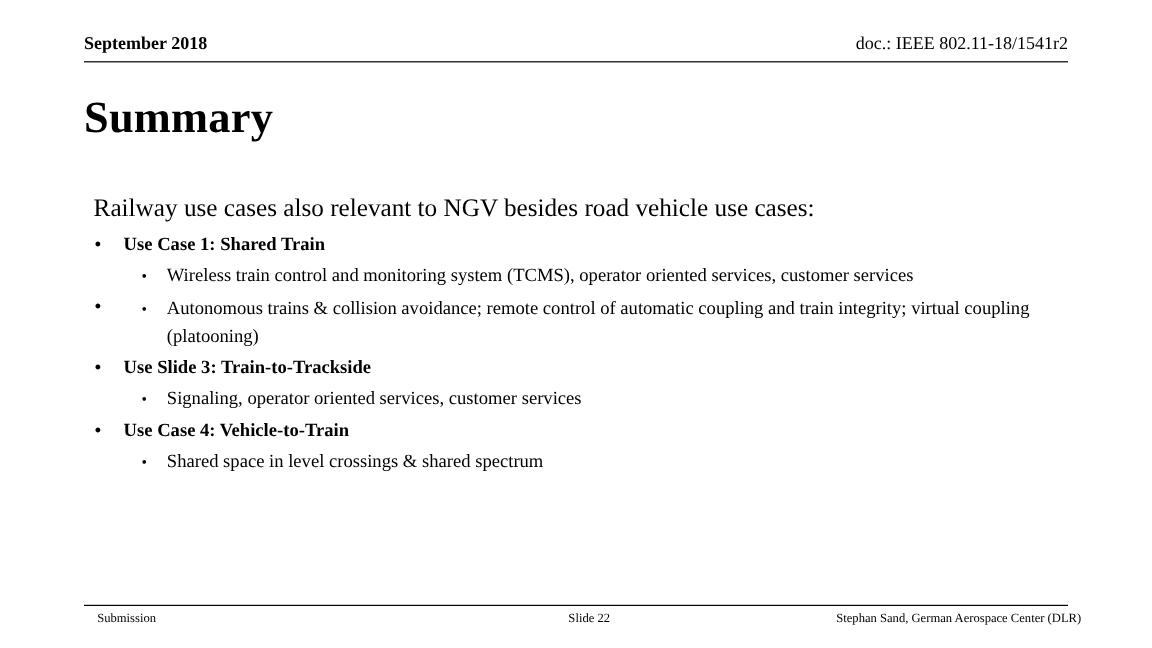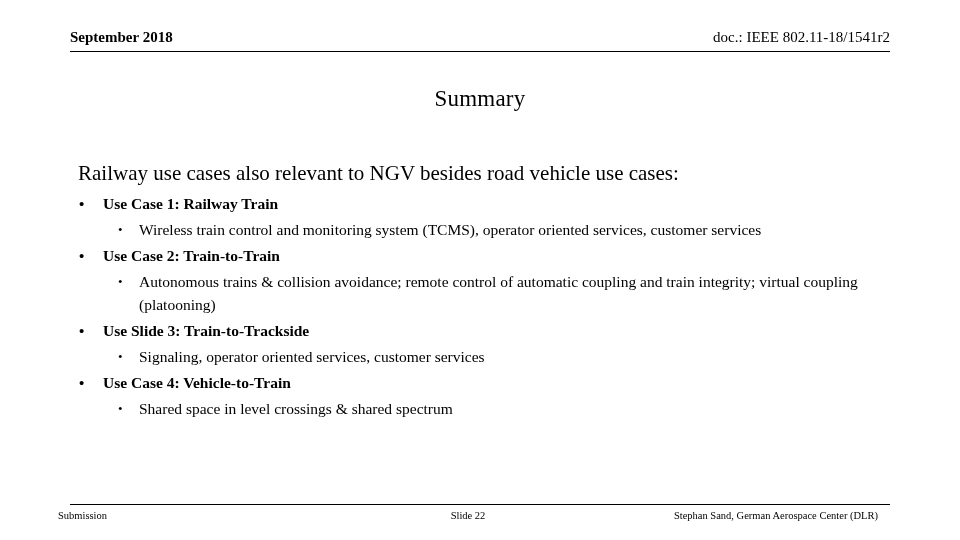--- a/index.html
+++ b/index.html
@@ -58,23 +58,22 @@
     height: 0;
     border-top: 1.3px solid #000000;
   }
 
   
   .slide-title {
     position: absolute;
     left: 70px;
     top: 82px;
     width: 820px;
-    text-align: center;
-    font-size: 23px;
-    font-weight: normal;
+    font-size: 37px;
+    font-weight: bold;
     line-height: 34px;
     letter-spacing: 0.2px;
   }
 
   
   .body {
     position: absolute;
     left: 70px;
     top: 160px;
     width: 830px;
@@ -130,21 +129,21 @@
   .footer-rule {
     position: absolute;
     left: 70px;
     top: 504px;
     width: 820px;
     height: 0;
     border-top: 1.1px solid #000000;
   }
   .footer {
     position: absolute;
-    left: 58px;
+    left: 81px;
     top: 509px;
     width: 820px;
     height: 18px;
     font-size: 10.5px;
     line-height: 14px;
   }
   .footer-left {
     position: absolute;
     left: 0;
     top: 0;
@@ -178,32 +177,31 @@
 
   <div class="slide-title">Summary</div>
 
   <div class="body">
 
     <div class="intro">Railway use cases also relevant to NGV besides road vehicle use cases:</div>
 
     <div class="group">
       <div class="lvl1">
         <span class="dot">•</span>
-        <span class="txt">Use Case 1: Railway Train</span>
+        <span class="txt">Use Case 1: Shared Train</span>
       </div>
       <div class="lvl2">
         <span class="dot">•</span>
         <span class="txt">Wireless train control and monitoring system (TCMS), operator oriented services, customer services</span>
       </div>
     </div>
 
     <div class="group">
       <div class="lvl1">
         <span class="dot">•</span>
-        <span class="txt">Use Case 2: Train-to-Train</span>
       </div>
       <div class="lvl2">
         <span class="dot">•</span>
         <span class="txt">Autonomous trains &amp; collision avoidance; remote control of automatic coupling and train integrity; virtual coupling (platooning)</span>
       </div>
     </div>
 
     <div class="group">
       <div class="lvl1">
         <span class="dot">•</span>

